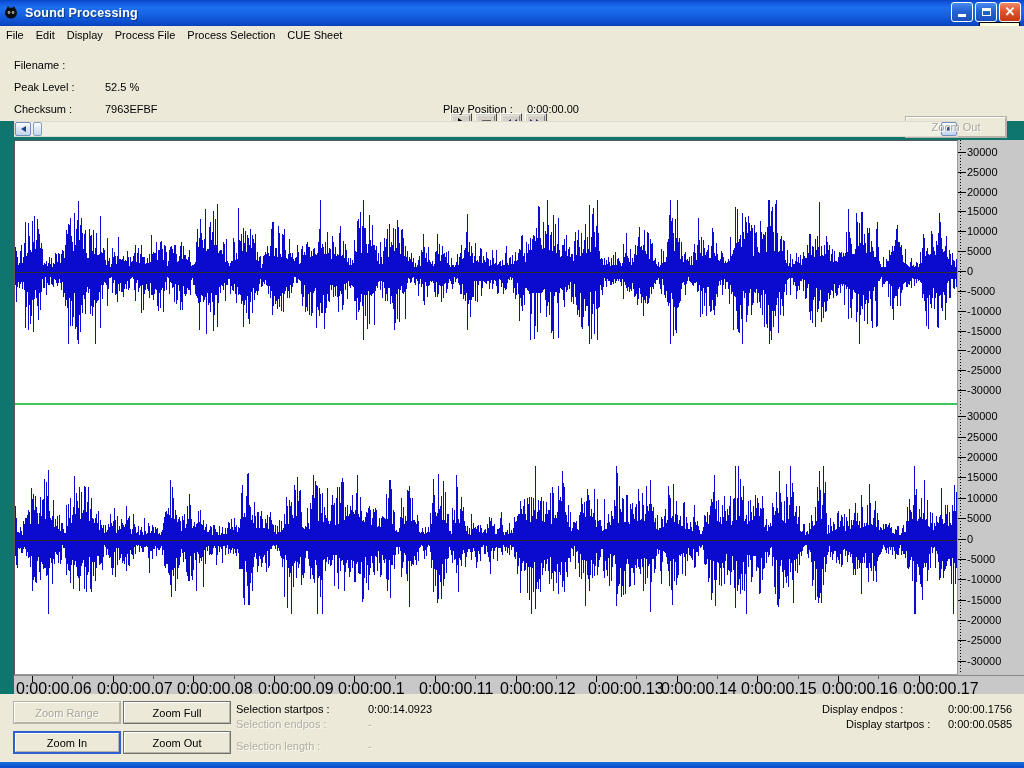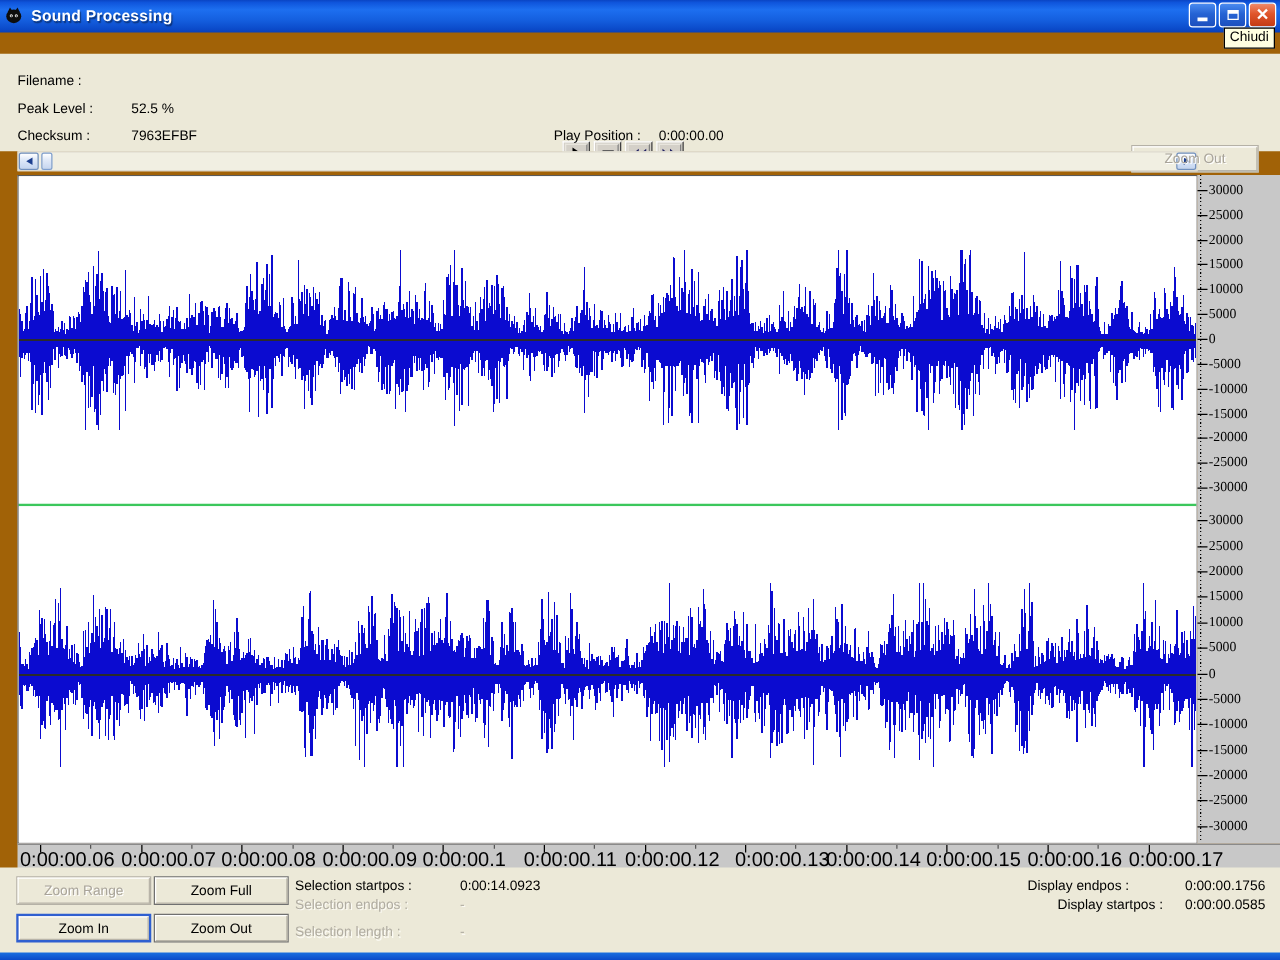--- a/index.html
+++ b/index.html
@@ -3,21 +3,21 @@
 <meta charset="utf-8">
 <style>
   html,body{margin:0;padding:0;}
   body{
     width:1024px;height:768px;overflow:hidden;
     font-family:"Liberation Sans", sans-serif;
     font-size:11px;
     background:#ece9d8;
     -webkit-font-smoothing:none;
   }
-  #app{position:relative;width:1024px;height:768px;background:#a16207;}
+  #app{position:relative;width:1024px;height:768px;background:#0f766e;}
 
   
   .titlebar{
     position:absolute;left:0;top:0;width:1024px;height:26px;
     background:linear-gradient(to bottom,#0a44c4 0%,#0f55dc 8%,#1d6ff0 30%,#1560e0 60%,#0b4ac9 90%,#0a3fb8 100%);
     display:flex;align-items:center;
   }
   .title-icon{width:16px;height:16px;margin-left:4px;margin-right:5px;position:relative;flex:none;}
   .title-text{
     color:#ffffff;font-weight:bold;font-size:12.5px;
@@ -118,21 +118,20 @@
     border-right:1px solid #9a9a9a;border-bottom:1px solid #9a9a9a;
   }
   .chan{position:absolute;left:0;width:100%;background:#ffffff;overflow:hidden;}
   .chan svg{display:block;}
   .greenline{position:absolute;left:0;top:262px;width:100%;height:2px;background:#3cc75c;}
 
   
   .vruler{
     position:absolute;left:958px;top:140px;width:66px;height:535px;
     background:#c8c8c8;
-    font-family:Liberation Serif, serif;
   }
   .vtick{position:absolute;left:0;width:8px;height:1px;background:#000;}
   .vlabel{position:absolute;left:9px;font-size:11px;color:#000;line-height:10px;white-space:nowrap;transform:translateY(-5px);}
   .vdots{position:absolute;left:2px;width:1px;background-image:repeating-linear-gradient(to bottom,#000 0 1px,transparent 1px 3px);}
 
   
   .hruler{
     position:absolute;left:14px;top:675px;width:1010px;height:19px;
     background:#c8c8c8;border-top:1px solid #8a8a8a;
   }
@@ -172,20 +171,28 @@
       <div class="tbtn max">
         <div class="gl-max"></div>
       </div>
       <div class="tbtn close">
         <div class="gl-close">✕</div>
       </div>
     </div>
   </div>
   <div class="tooltip">Chiudi</div>
 
+  <div class="menubar">
+    <div class="menuitem">File</div>
+    <div class="menuitem">Edit</div>
+    <div class="menuitem">Display</div>
+    <div class="menuitem">Process File</div>
+    <div class="menuitem">Process Selection</div>
+    <div class="menuitem">CUE Sheet</div>
+  </div>
 
   <div class="infopanel">
     <div class="lbl" style="left:14px;top:16px;">Filename :</div>
 
     <div class="lbl" style="left:14px;top:38px;">Peak Level :</div>
     <div class="val" style="left:105px;top:38px;">52.5 %</div>
 
     <div class="lbl" style="left:14px;top:60px;">Checksum :</div>
     <div class="val" style="left:105px;top:60px;">7963EFBF</div>
 

